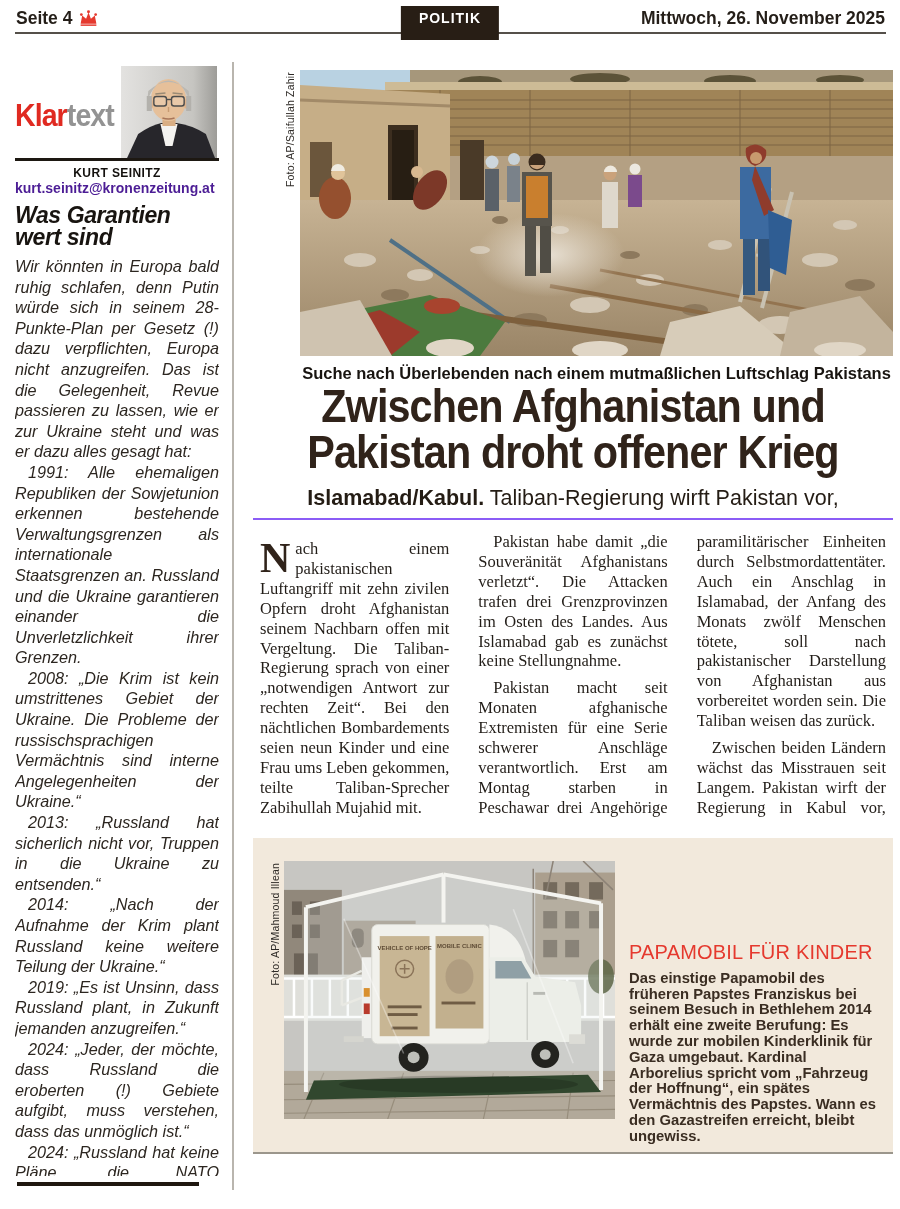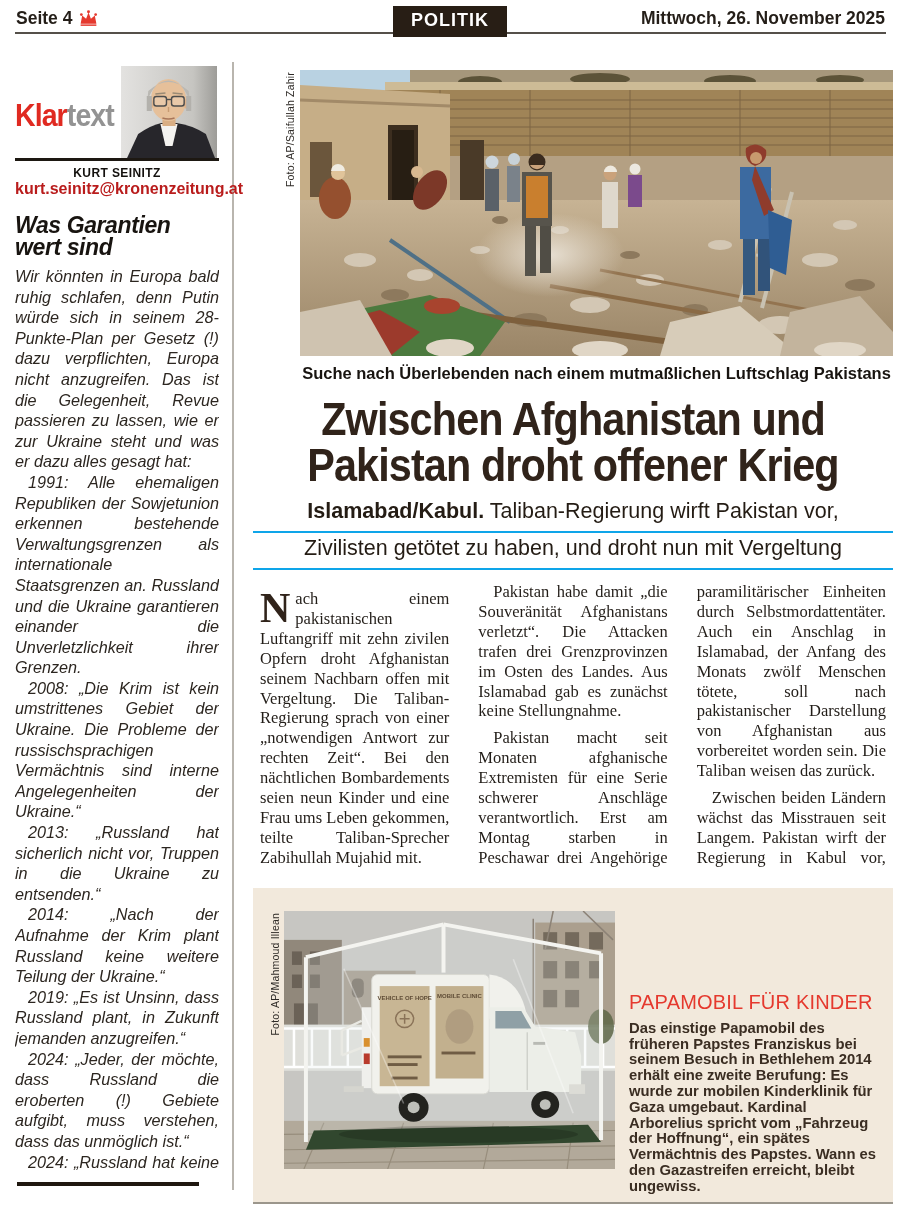--- a/index.html
+++ b/index.html
@@ -5,59 +5,59 @@
   html,body{margin:0;padding:0;background:#ffffff;}
   .page{position:relative;width:900px;height:1209px;background:#fff;overflow:hidden;
         font-family:"Liberation Sans",sans-serif;color:#1c1712;}
 
   
   .header{position:absolute;left:0;top:0;width:900px;height:40px;}
   .header-rule{position:absolute;left:15px;right:14px;top:32px;height:2px;background:#55504a;}
   .page-label{position:absolute;left:16px;top:8px;font-size:17.5px;font-weight:bold;color:#241e18;}
   .crown{display:inline-block;vertical-align:-2px;margin-left:6px;}
   .section-box{position:absolute;left:50%;top:6px;transform:translateX(-50%);
-               background:#281e15;color:#fff;font-weight:bold;font-size:18px;
-               letter-spacing:1px;padding:4px 18px 6px;z-index:2;}
+               background:#281e15;color:#fff;font-weight:bold;font-size:14px;
+               letter-spacing:1px;padding:4px 18px 14px;z-index:2;}
   .date{position:absolute;right:15px;top:8px;font-size:17.5px;font-weight:bold;color:#241e18;}
 
   
   .v-divider{position:absolute;left:232px;top:62px;height:1128px;width:2px;background:#b9b5ae;}
 
   
   .kolumne{position:absolute;left:15px;top:60px;width:204px;height:1132px;display:flex;flex-direction:column;}
   .klartext-block{position:relative;height:98px;border-bottom:3px solid #1d1812;flex:none;}
   .klartext-logo{position:absolute;left:0;top:38px;font-size:31px;font-weight:800;
                  letter-spacing:-1px;transform:scaleX(.92);transform-origin:left;white-space:nowrap;}
   .logo-red{color:#e02a21;}
   .logo-gray{color:#939393;}
   .portrait{position:absolute;right:2px;bottom:0;width:96px;height:92px;}
   .author{flex:none;text-align:center;margin-top:5px;font-size:12px;font-weight:bold;letter-spacing:.4px;color:#14110e;}
-  .email{flex:none;text-align:right;font-size:16px;font-weight:600;color:#b91c1c;}
-  .kolumne-title{flex:none;margin-top:16px;font-style:italic;font-weight:800;font-size:23px;
+  .email{flex:none;text-align:left;font-size:14px;font-weight:600;color:#4c1d95;}
+  .kolumne-title{flex:none;margin-top:8px;font-style:italic;font-weight:800;font-size:23px;
                  line-height:22px;letter-spacing:-.4px;color:#181410;}
   .kolumne-body{flex:1 1 auto;margin-top:8px;font-style:italic;font-size:16.2px;line-height:20.6px;
                 text-align:justify;color:#2c2620;overflow:hidden;hyphens:auto;}
   .kolumne-body p{margin:0;}
   .kolumne-body p + p{text-indent:13px;}
   .kolumne-rule{flex:none;height:4px;background:#1f170f;width:182px;margin:6px 0 6px 2px;}
 
   
   .main-col{position:absolute;left:253px;top:70px;width:640px;}
   .photo-wrap{position:relative;margin-left:47px;width:593px;height:286px;}
   .photo-wrap svg{display:block;width:100%;height:100%;}
   .v-credit{position:absolute;writing-mode:vertical-rl;transform:rotate(180deg);
             font-size:10.5px;color:#2e2a26;letter-spacing:.2px;}
   .credit-main{left:-16px;top:2px;}
   .caption{margin:8px 0 0 47px;width:593px;text-align:center;font-weight:bold;
            font-size:16.5px;color:#181410;}
-  .headline{margin-top:13px;text-align:center;color:#30231a;font-weight:800;}
+  .headline{text-align:center;color:#30231a;font-weight:800;}
   .headline span{display:block;font-size:47px;line-height:46px;letter-spacing:-1px;
                  transform:scaleX(.88);white-space:nowrap;}
   .subhead{margin-top:8px;font-size:21.5px;color:#241c14;}
-  .subhead-line{text-align:center;padding:3px 0 7px;border-bottom:2px solid #0ea5e9;}
+  .subhead-line{text-align:center;padding:3px 0 7px;border-bottom:2px solid #8b5cf6;}
   .subhead-lead{font-weight:bold;}
   .article-columns{margin-top:12px;height:292px;column-count:3;column-gap:15px;
                    font-family:"Liberation Serif",serif;font-size:16.5px;line-height:19.9px;
                    text-align:justify;color:#221d18;overflow:hidden;hyphens:auto;}
   .article-columns p{margin:7px;}
   .article-columns p + p{text-indent:15px;}
   .article-columns p:first-child::first-letter{float:left;font-size:42px;line-height:34px;
                    padding:2px 5px 0 0;font-weight:bold;color:#30231a;}
 
   
@@ -261,21 +261,20 @@
 
     <div class="caption">Suche nach Überlebenden nach einem mutmaßlichen Luftschlag Pakistans</div>
 
     <div class="headline">
       <span>Zwischen Afghanistan und</span>
       <span>Pakistan droht offener Krieg</span>
     </div>
 
     <div class="subhead">
       <div class="subhead-line"><span class="subhead-lead">Islamabad/Kabul.</span><span> Taliban-Regierung wirft Pakistan vor,</span></div>
-      <div class="subhead-line">Zivilisten getötet zu haben, und droht nun mit Vergeltung</div>
     </div>
 
     <div class="article-columns">
         <p>Nach einem pakistanischen Luftangriff mit zehn zivilen Opfern droht Afghanistan seinem Nachbarn offen mit Vergeltung. Die Taliban-Regierung sprach von einer „notwendigen Antwort zur rechten Zeit“. Bei den nächtlichen Bombardements seien neun Kinder und eine Frau ums Leben gekommen, teilte Taliban-Sprecher Zabihullah Mujahid mit.</p>
         <p>Pakistan habe damit „die Souveränität Afghanistans verletzt“. Die Attacken trafen drei Grenzprovinzen im Osten des Landes. Aus Islamabad gab es zunächst keine Stellungnahme.</p>
         <p>Pakistan macht seit Monaten afghanische Extremisten für eine Serie schwerer Anschläge verantwortlich. Erst am Montag starben in Peschawar drei Angehörige paramilitärischer Einheiten durch Selbstmordattentäter. Auch ein Anschlag in Islamabad, der Anfang des Monats zwölf Menschen tötete, soll nach pakistanischer Darstellung von Afghanistan aus vorbereitet worden sein. Die Taliban weisen das zurück.</p>
         <p>Zwischen beiden Ländern wächst das Misstrauen seit Langem. Pakistan wirft der Regierung in Kabul vor, Kämpfern der pakistanischen Taliban Schutz zu gewähren. Diese verüben immer wieder Anschläge auf Sicherheitskräfte. Kabul bestreitet, dass bewaffnete Gruppen ihr Territorium nutzen.</p>
       </div>
 
     <div class="papa-box">

